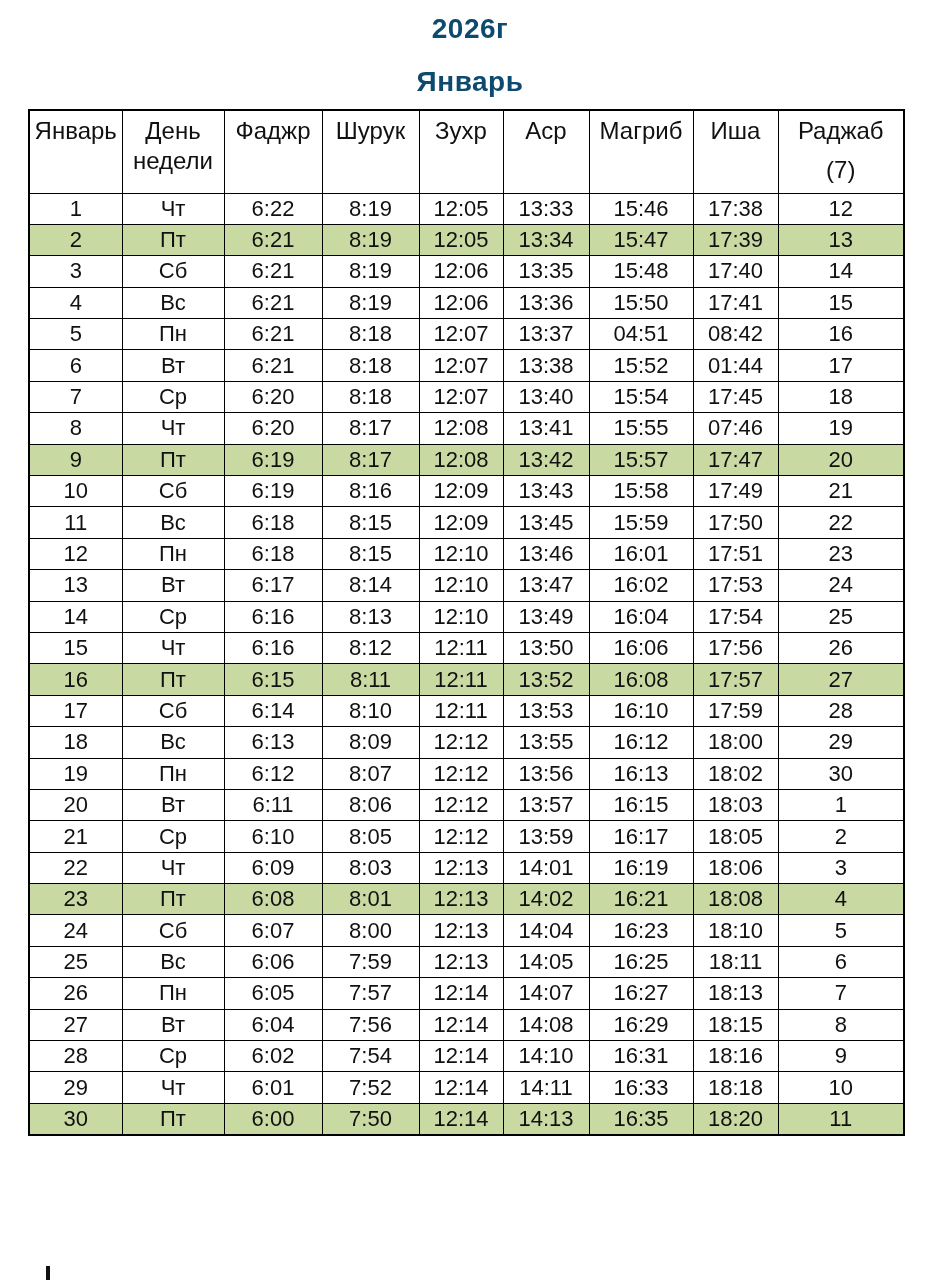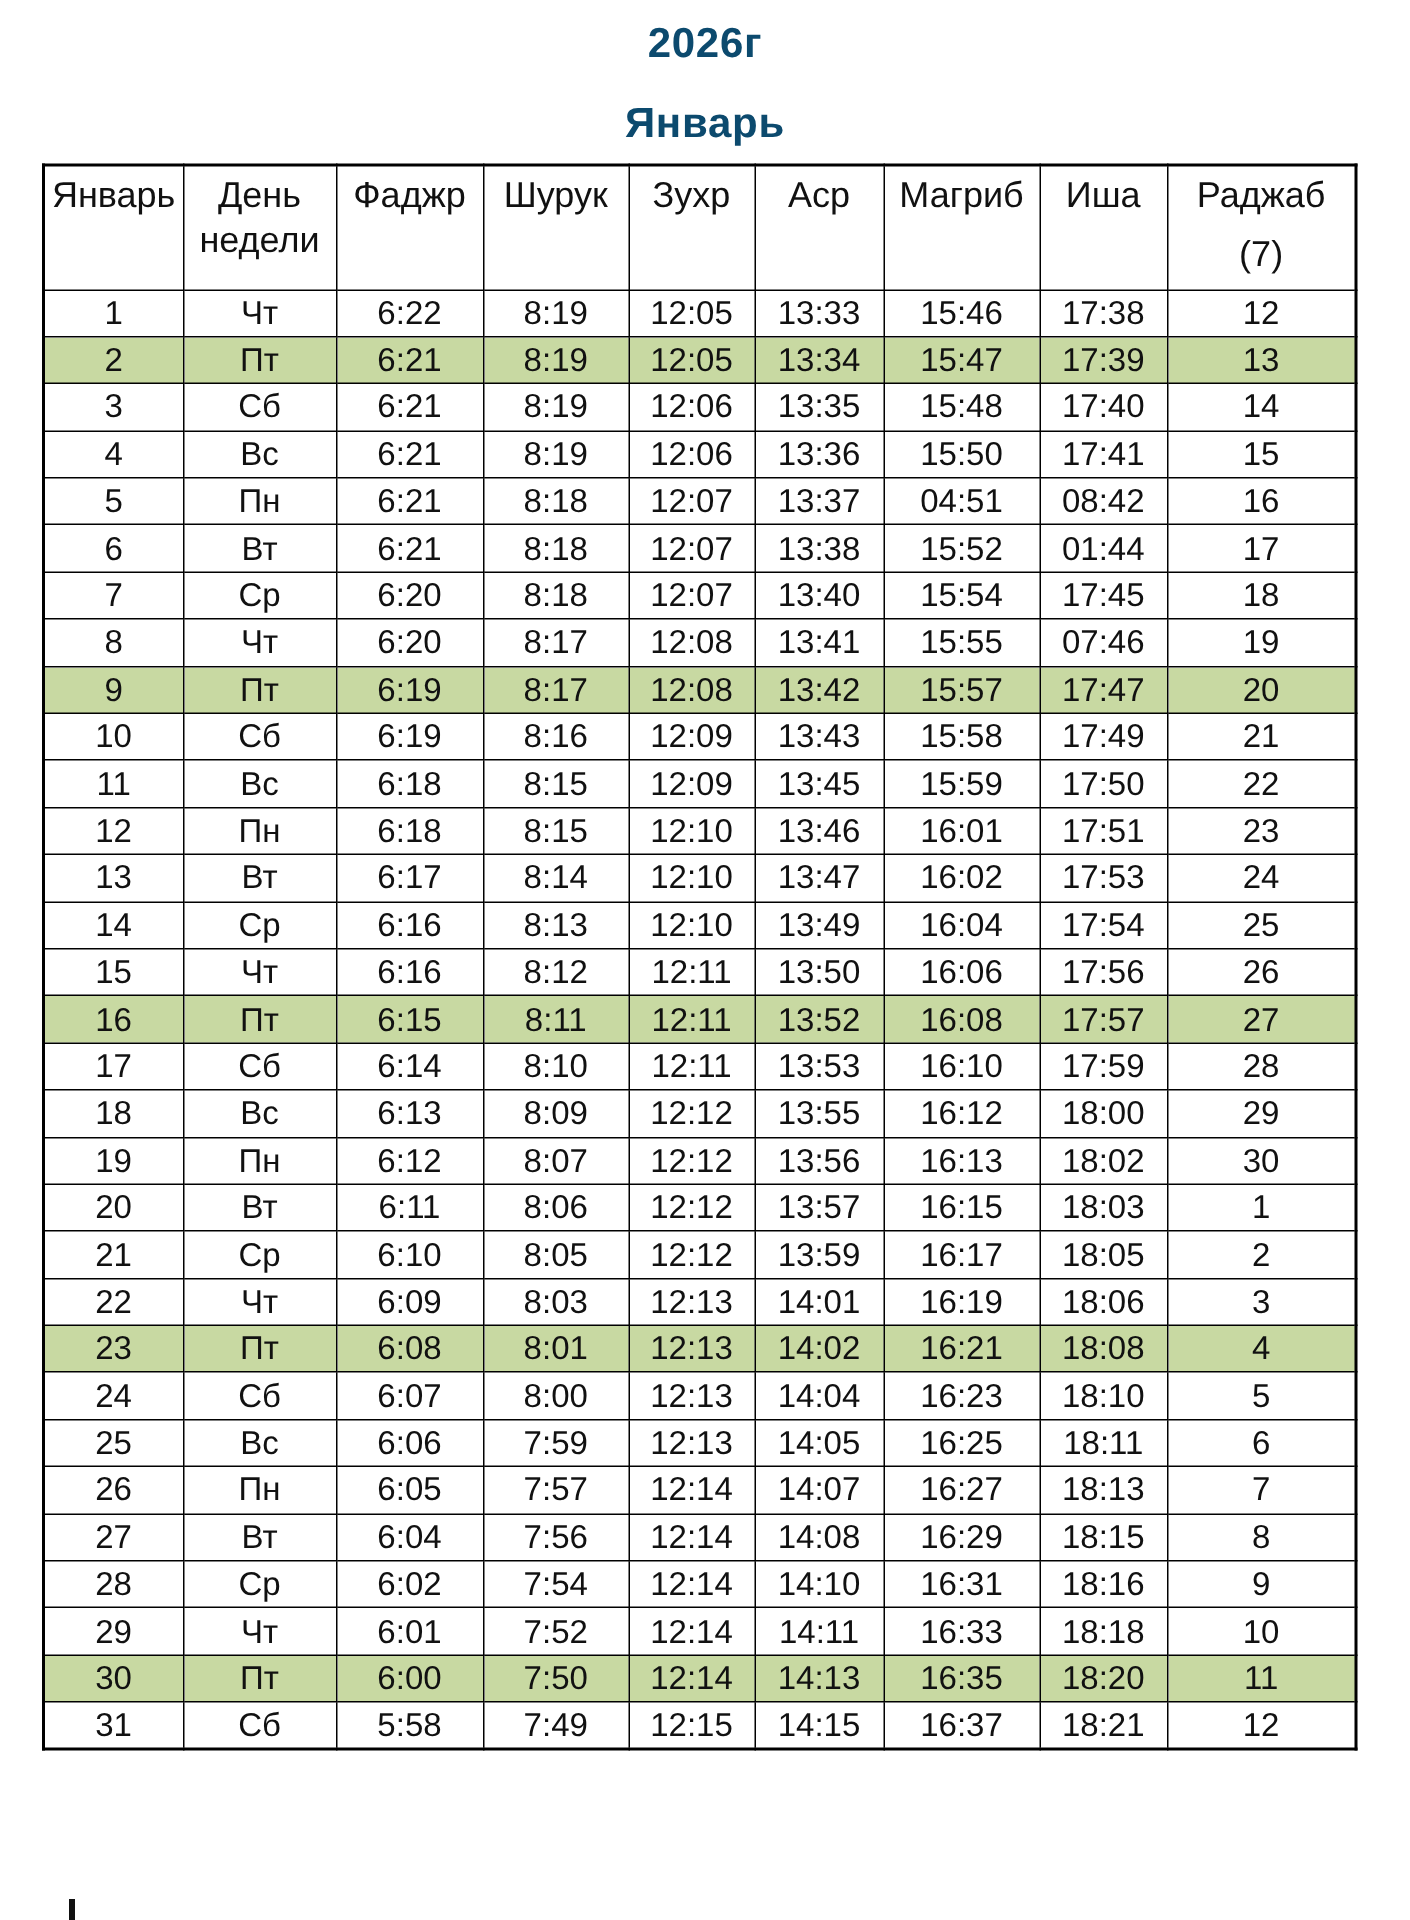--- a/index.html
+++ b/index.html
@@ -457,29 +457,18 @@
           <td>30</td>
           <td>Пт</td>
           <td>6:00</td>
           <td>7:50</td>
           <td>12:14</td>
           <td>14:13</td>
           <td>16:35</td>
           <td>18:20</td>
           <td>11</td>
         </tr>
-        <tr>
-          <td>31</td>
-          <td>Сб</td>
-          <td>5:58</td>
-          <td>7:49</td>
-          <td>12:15</td>
-          <td>14:15</td>
-          <td>16:37</td>
-          <td>18:21</td>
-          <td>12</td>
-        </tr>
       </tbody>
   </table>
 
   <div class="artifact-line"></div>
 
 </div>
 
 </body></html>

